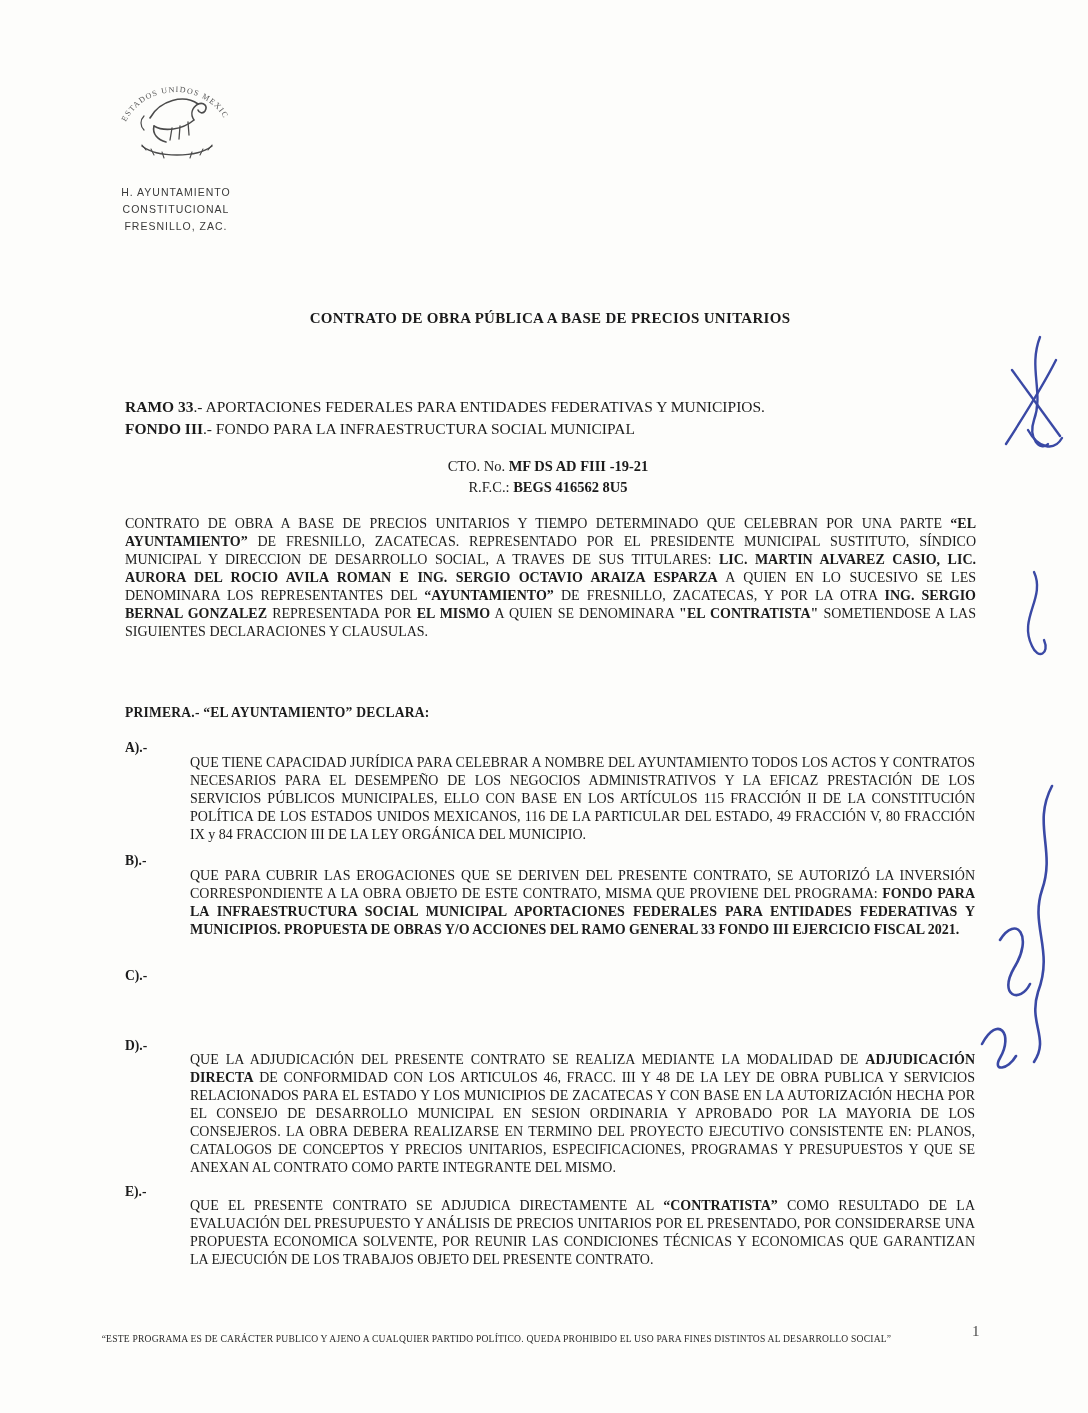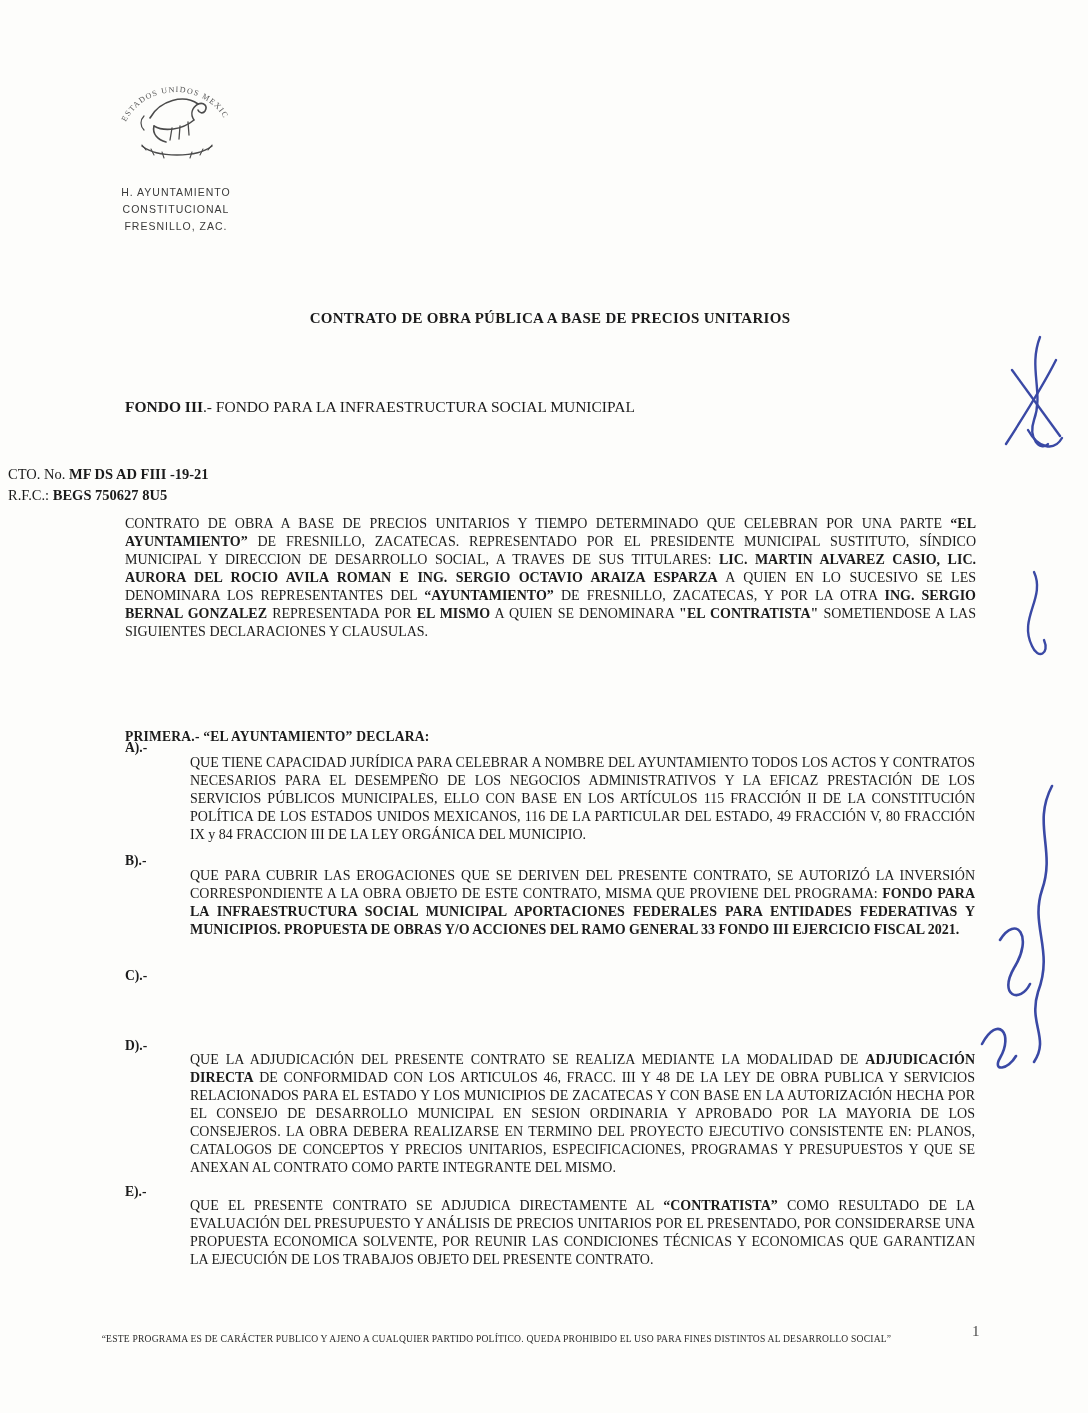--- a/index.html
+++ b/index.html
@@ -12,27 +12,27 @@
   .abs { position:absolute; }
   b { font-weight:bold; }
 
   .logo { top:56px; left:100px; width:152px; text-align:center; }
   .logo-caption { margin-top:16px; font-family:"Liberation Sans", sans-serif; font-size:10.5px; letter-spacing:1px; color:#3a3a3a; line-height:17px; }
 
   .title-block { top:236px; left:0; right:0; text-align:center; font-weight:bold; font-size:22px; line-height:28px; letter-spacing:0.4px; color:#141414; }
   .subtitle   { top:310px; left:0; right:0; text-align:center; font-weight:bold; font-size:15px; letter-spacing:0.3px;padding-left:12px; }
 
   .program    { top:396px; left:125px; right:95px; font-size:15.5px; line-height:22px; }
-  .reference  { top:456px; left:8px; right:0; text-align:left; font-size:14.5px; line-height:21px;margin-top:8px; }
+  .reference  { top:456px; left:8px; right:0; text-align:center; font-size:14.5px; line-height:21px; }
 
   .bodytext   { font-size:14px; line-height:18px; text-align:justify;font-family:Liberation Serif, serif; }
   .intro      { top:515px; left:125px; right:112px; }
 
   .decl-heading { top:670px; left:0; right:0; text-align:center; font-weight:bold; font-size:13.5px; letter-spacing:1px; }
-  .primera      { top:705px; left:125px; font-weight:bold; font-size:13.6px; letter-spacing:0.2px;margin-top:24px; }
+  .primera      { top:705px; left:125px; font-weight:bold; font-size:13.6px; letter-spacing:0.2px; }
 
   .decl-label { left:125px; font-weight:bold; font-size:13.6px; }
   .decl-body  { left:190px; right:113px; }
 
   .footer { top:1333px; left:0; right:95px; text-align:center; font-size:9.6px; letter-spacing:0.2px; color:#2b2b2b; }
   .page-number { top:1323px; left:972px; font-size:15px; color:#4a4a4a; }
 
   .sig-layer { position:absolute; left:0; top:0; width:1088px; height:1413px; pointer-events:none; }
 </style>
 </head>
@@ -65,26 +65,27 @@
       <div>FRESNILLO, ZAC.</div>
     </div>
   </div>
 
   <div class="abs title-block">
   </div>
 
   <div class="abs subtitle">CONTRATO DE OBRA PÚBLICA A BASE DE PRECIOS UNITARIOS</div>
 
   <div class="abs program">
+    <div><b>RAMO 33</b><span>.- APORTACIONES FEDERALES PARA ENTIDADES FEDERATIVAS Y MUNICIPIOS.</span></div>
     <div><b>FONDO III</b><span>.- FONDO PARA LA INFRAESTRUCTURA SOCIAL MUNICIPAL</span></div>
   </div>
 
   <div class="abs reference">
     <div><span>CTO. No. </span><b>MF DS AD FIII -19-21</b></div>
-    <div><span>R.F.C.: </span><b>BEGS 750627 8U5</b></div>
+    <div><span>R.F.C.: </span><b>BEGS 416562 8U5</b></div>
   </div>
 
   <p class="abs intro bodytext"><span>CONTRATO DE OBRA A BASE DE PRECIOS UNITARIOS Y TIEMPO DETERMINADO QUE CELEBRAN POR UNA PARTE </span><b>“EL AYUNTAMIENTO”</b><span> DE FRESNILLO, ZACATECAS. REPRESENTADO POR EL PRESIDENTE MUNICIPAL SUSTITUTO, SÍNDICO MUNICIPAL Y DIRECCION DE DESARROLLO SOCIAL, A TRAVES DE SUS TITULARES: </span><b>LIC. MARTIN ALVAREZ CASIO, LIC. AURORA DEL ROCIO AVILA ROMAN E ING. SERGIO OCTAVIO ARAIZA ESPARZA</b><span> A QUIEN EN LO SUCESIVO SE LES DENOMINARA LOS REPRESENTANTES DEL </span><b>“AYUNTAMIENTO”</b><span> DE FRESNILLO, ZACATECAS, Y POR LA OTRA </span><b>ING. SERGIO BERNAL GONZALEZ</b><span> REPRESENTADA POR </span><b>EL MISMO</b><span> A QUIEN SE DENOMINARA </span><b>"EL CONTRATISTA"</b><span> SOMETIENDOSE A LAS SIGUIENTES DECLARACIONES Y CLAUSULAS.</span></p>
 
   <div class="abs primera">PRIMERA.- “EL AYUNTAMIENTO” DECLARA:</div>
 
   <div class="abs decl-label" style="top:740px">A).-</div>
   <p class="abs decl-body bodytext" style="top:754px"><span>QUE TIENE CAPACIDAD JURÍDICA PARA CELEBRAR A NOMBRE DEL AYUNTAMIENTO TODOS LOS ACTOS Y CONTRATOS NECESARIOS PARA EL DESEMPEÑO DE LOS NEGOCIOS ADMINISTRATIVOS Y LA EFICAZ PRESTACIÓN DE LOS SERVICIOS PÚBLICOS MUNICIPALES, ELLO CON BASE EN LOS ARTÍCULOS 115 FRACCIÓN II DE LA CONSTITUCIÓN POLÍTICA DE LOS ESTADOS UNIDOS MEXICANOS, 116 DE LA PARTICULAR DEL ESTADO, 49 FRACCIÓN V, 80 FRACCIÓN IX y 84 FRACCION III DE LA LEY ORGÁNICA DEL MUNICIPIO.</span></p>
 
   <div class="abs decl-label" style="top:853px">B).-</div>

